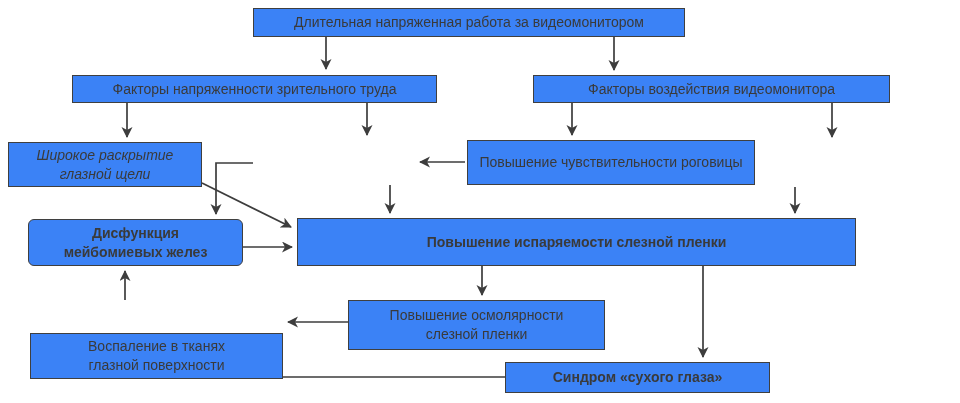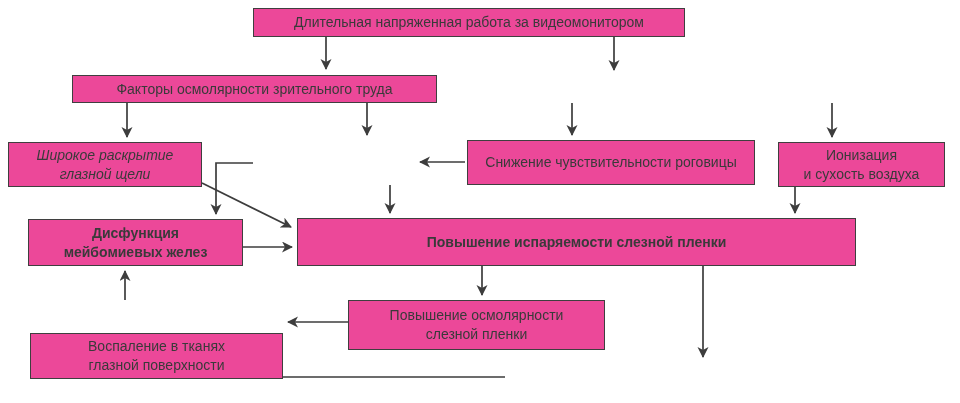--- a/index.html
+++ b/index.html
@@ -3,21 +3,21 @@
 <meta charset="utf-8">
 <style>
   html,body{margin:0;padding:0;background:#ffffff;}
   .stage{
     position:relative;width:960px;height:403px;background:#ffffff;overflow:hidden;
     font-family:"Liberation Sans","DejaVu Sans",sans-serif;
   }
   .edges{position:absolute;left:0;top:0;width:960px;height:403px;z-index:1;}
   .node{
     position:absolute;z-index:2;box-sizing:border-box;
-    background:#ec4899;border:1.6px solid #3f3f3f;
+    background:#3b82f6;border:1.6px solid #3f3f3f;
     display:flex;align-items:center;justify-content:center;text-align:center;
     font-size:14px;line-height:19px;color:#3a3a3a;
     white-space:pre-line;padding:2px 6px;
   }
   .node.bold{font-weight:bold;}
 </style>
 </head>
 <body>
 
 <div class="stage">
@@ -44,37 +44,37 @@
       <path d="M482,266 V295" marker-end="url(#ah)"></path>
       <path d="M703,266 V357" marker-end="url(#ah)"></path>
       <path d="M361,322 H288" marker-end="url(#ah)"></path>
       <path d="M505,377 H125 V351" marker-end="url(#ah)"></path>
       <path d="M125,300 V271" marker-end="url(#ah)"></path>
     </g>
   </svg>
 
   <div class="node" style="left:253px;top:8px;width:432px;height:29px;">Длительная напряженная работа за видеомонитором</div>
 
-  <div class="node" style="left:72px;top:75px;width:365px;height:28px;">Факторы осмолярности зрительного труда</div>
+  <div class="node" style="left:72px;top:75px;width:365px;height:28px;">Факторы напряженности зрительного труда</div>
 
+  <div class="node" style="left:533px;top:75px;width:357px;height:28px;">Факторы воздействия видеомонитора</div>
 
   <div class="node" style="left:8px;top:142px;width:194px;height:45px;font-style:italic;">Широкое раскрытие
 глазной щели</div>
 
 
-  <div class="node" style="left:467px;top:140px;width:288px;height:45px;">Снижение чувствительности роговицы</div>
+  <div class="node" style="left:467px;top:140px;width:288px;height:45px;">Повышение чувствительности роговицы</div>
 
-  <div class="node" style="left:778px;top:142px;width:167px;height:45px;">Ионизация
-и сухость воздуха</div>
 
-  <div class="node bold" style="left:28px;top:219px;width:215px;height:47px;">Дисфункция
+  <div class="node bold" style="left:28px;top:219px;width:215px;height:47px;border-radius:6px;">Дисфункция
 мейбомиевых желез</div>
 
   <div class="node bold" style="left:297px;top:218px;width:559px;height:48px;">Повышение испаряемости слезной пленки</div>
 
   <div class="node" style="left:30px;top:300px;width:253px;height:46px;margin-top:33px;">Воспаление в тканях
 глазной поверхности</div>
 
   <div class="node" style="left:348px;top:300px;width:257px;height:50px;">Повышение осмолярности
 слезной пленки</div>
 
+  <div class="node bold" style="left:505px;top:362px;width:265px;height:31px;">Синдром «сухого глаза»</div>
 
 </div>
 
 </body></html>

